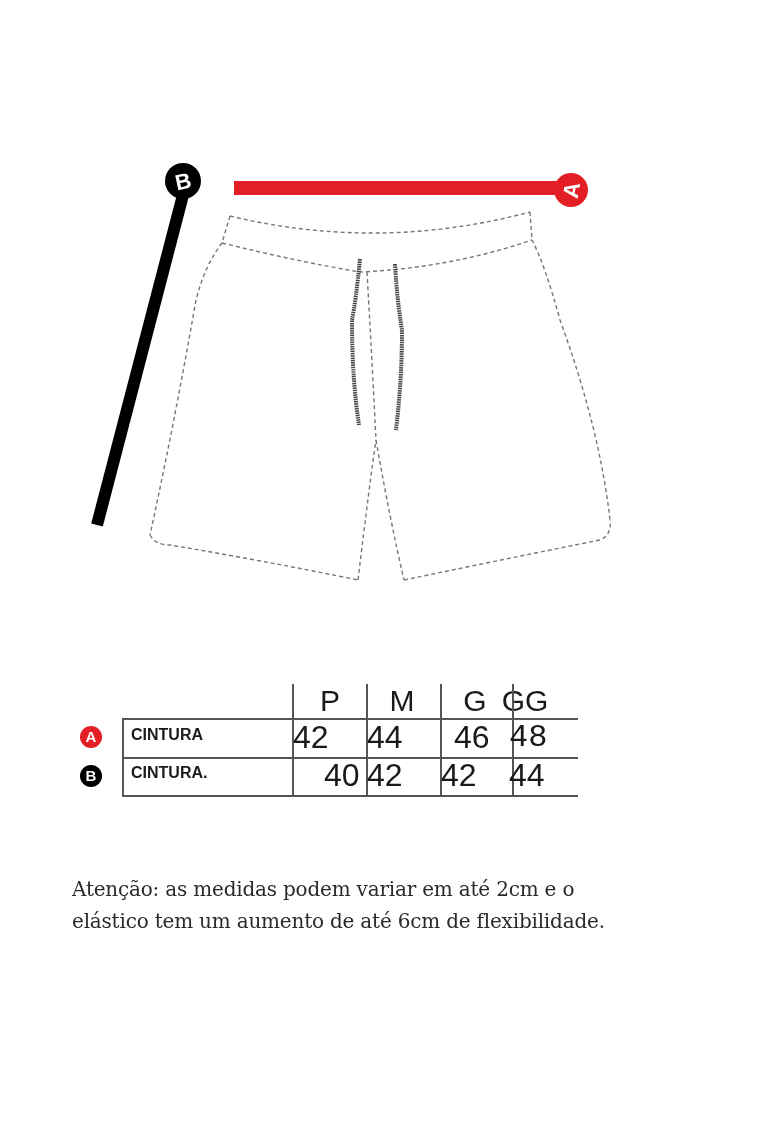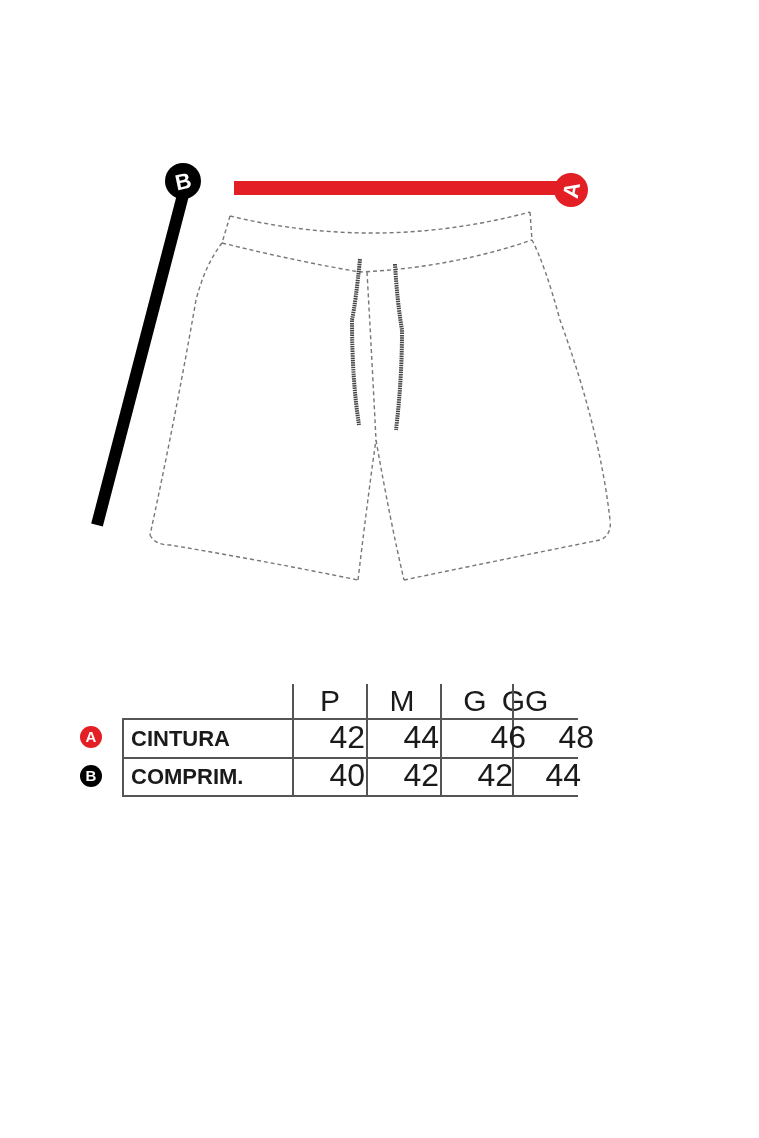--- a/index.html
+++ b/index.html
@@ -3,22 +3,22 @@
   <meta charset="utf-8">
   <style>
     html, body { margin: 0; padding: 0; background: #ffffff; }
     body { width: 759px; height: 1138px; position: relative; overflow: hidden; font-family: "Liberation Sans", sans-serif; }
     #diagram { position: absolute; left: 0; top: 0; width: 759px; height: 620px; }
     .marker-letter { font-family: "Liberation Sans", sans-serif; font-weight: bold; fill: #ffffff; }
 
     #size-table-wrap { position: absolute; left: 0; top: 0; width: 759px; height: 860px; pointer-events: none; }
     .pos { position: absolute; }
     .hdr { font-size: 30px; color: #1a1a1a; text-align: center; width: 70px; top: 684px; }
-    .rowlbl { font-weight: bold; font-size: 22px; color: #1a1a1a; left: 131px; }
-    .val { font-size: 32px; color: #1a1a1a; text-align: right; width: 72px; }
+    .rowlbl { font-weight: bold; font-size: 16px; color: #1a1a1a; left: 131px; }
+    .val { font-size: 32px; color: #1a1a1a; text-align: left; width: 72px; }
     .line-h { position: absolute; height: 2px; background: #555555; }
     .line-v { position: absolute; width: 2px; background: #555555; }
     .badge { position: absolute; width: 22px; height: 22px; border-radius: 50%; color: #fff; font-weight: bold; font-size: 15px; text-align: center; line-height: 22px; }
 
     #note { position: absolute; left: 72px; top: 873px; width: 640px; font-family: "DejaVu Serif", serif; font-size: 20px; line-height: 32px; color: #2a2a2a; letter-spacing: -0.2px; }
   </style>
 </head>
 <body>
 
 <svg id="diagram" viewBox="0 0 759 620" xmlns="http://www.w3.org/2000/svg">
@@ -79,24 +79,26 @@
   <div class="line-v" style="left:292px; top:684px; height:113px;"></div>
   <div class="line-v" style="left:366px; top:684px; height:113px;"></div>
   <div class="line-v" style="left:440px; top:684px; height:113px;"></div>
   <div class="line-v" style="left:512px; top:684px; height:113px;"></div>
 
   <div class="badge" style="left:80px; top:726px; background:#e31e24;">A</div>
   <div class="pos rowlbl" style="top:726px;">CINTURA</div>
   <div class="pos val" style="left:293px; top:719px;">42</div>
   <div class="pos val" style="left:367px; top:719px;">44</div>
   <div class="pos val" style="left:454px; top:719px;">46</div>
-  <div class="pos val" style="left:522px; top:719px;">48</div>
+  <div class="pos val" style="left:509px; top:719px;font-family:Liberation Mono, monospace;">48</div>
 
   <div class="badge" style="left:80px; top:765px; background:#000000;">B</div>
-  <div class="pos rowlbl" style="top:764px;">COMPRIM.</div>
-  <div class="pos val" style="left:293px; top:757px;">40</div>
+  <div class="pos rowlbl" style="top:764px;">CINTURA.</div>
+  <div class="pos val" style="left:293px; top:757px;padding-left:31px;">40</div>
   <div class="pos val" style="left:367px; top:757px;">42</div>
   <div class="pos val" style="left:441px; top:757px;">42</div>
   <div class="pos val" style="left:509px; top:757px;">44</div>
 </div>
 
 <div id="note">
+  <div>Atenção: as medidas podem variar em até 2cm e o</div>
+  <div>elástico tem um aumento de até 6cm de flexibilidade.</div>
 </div>
 
 </body></html>

